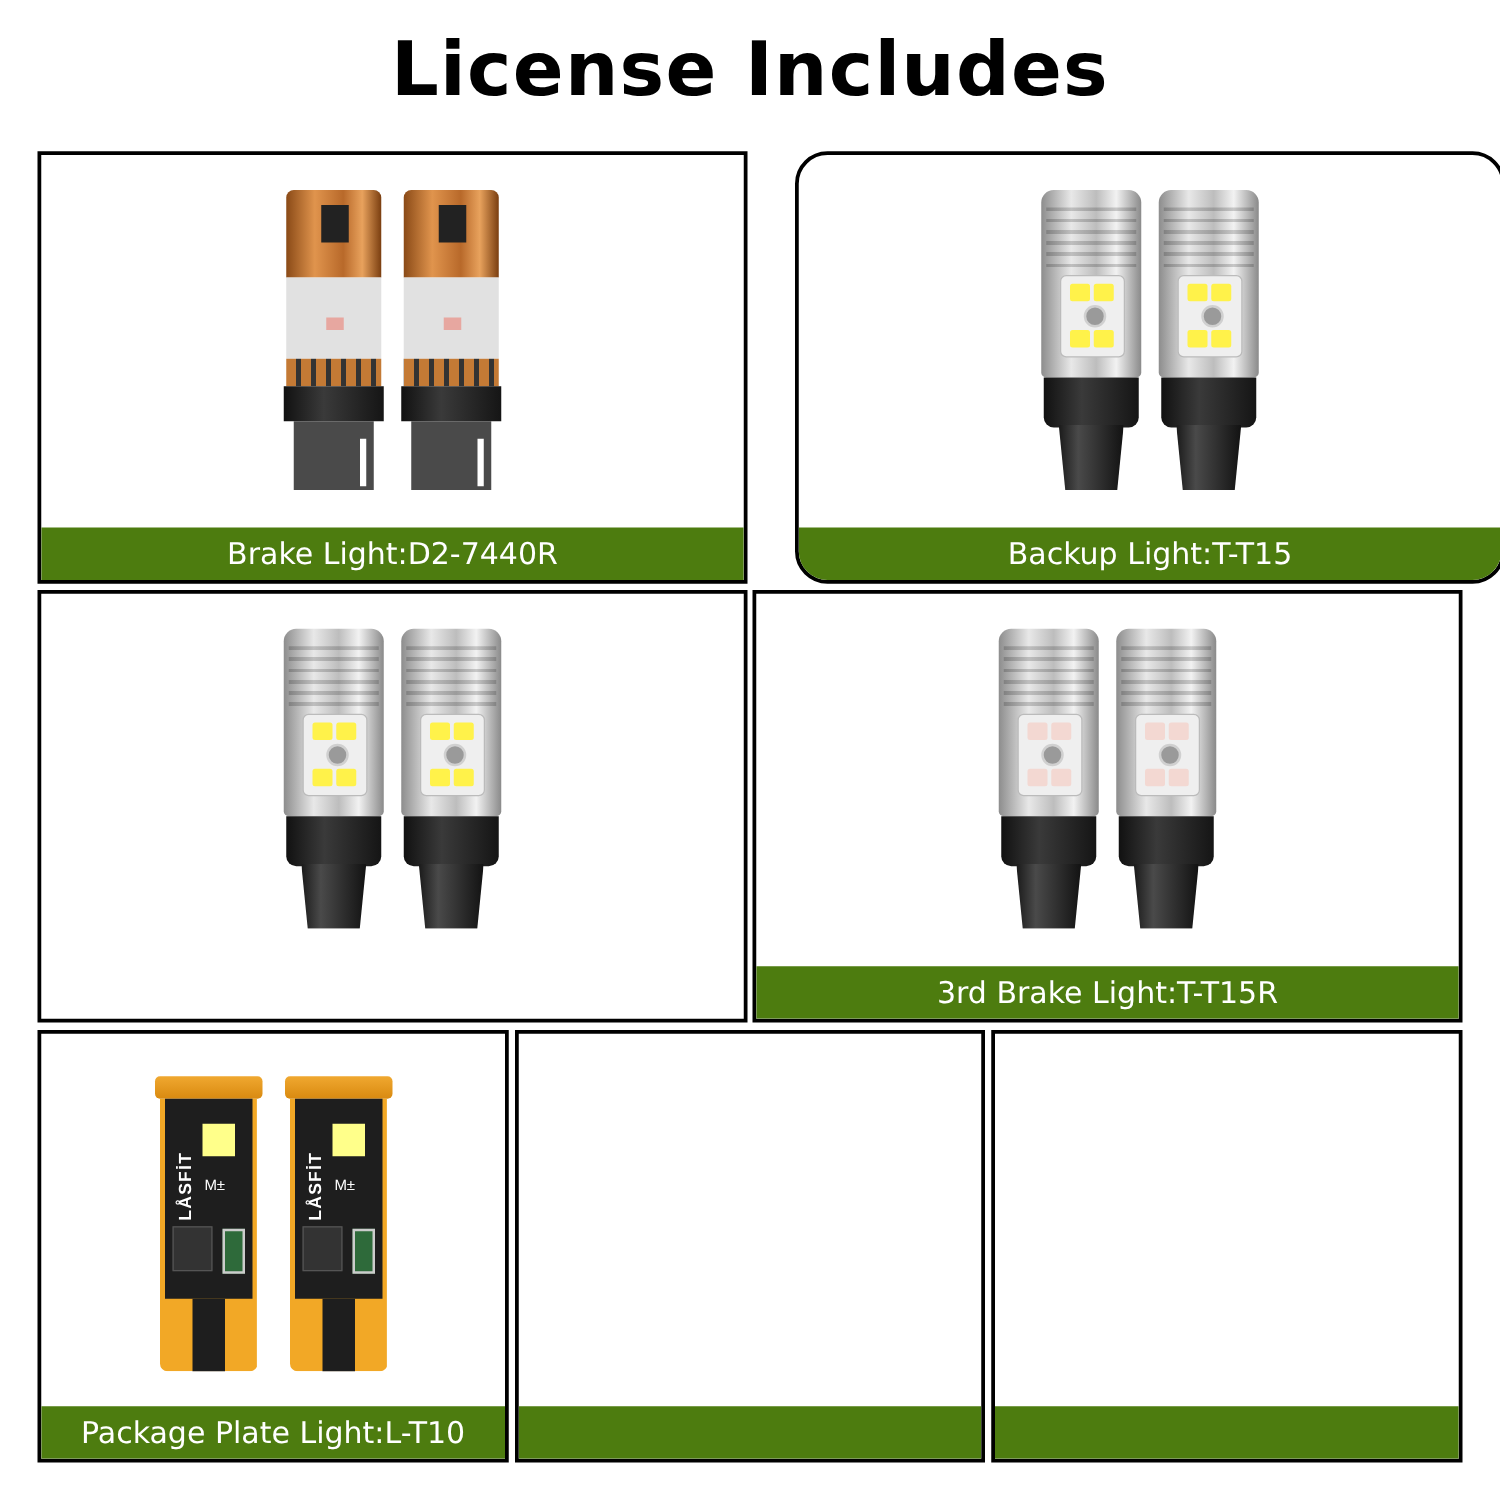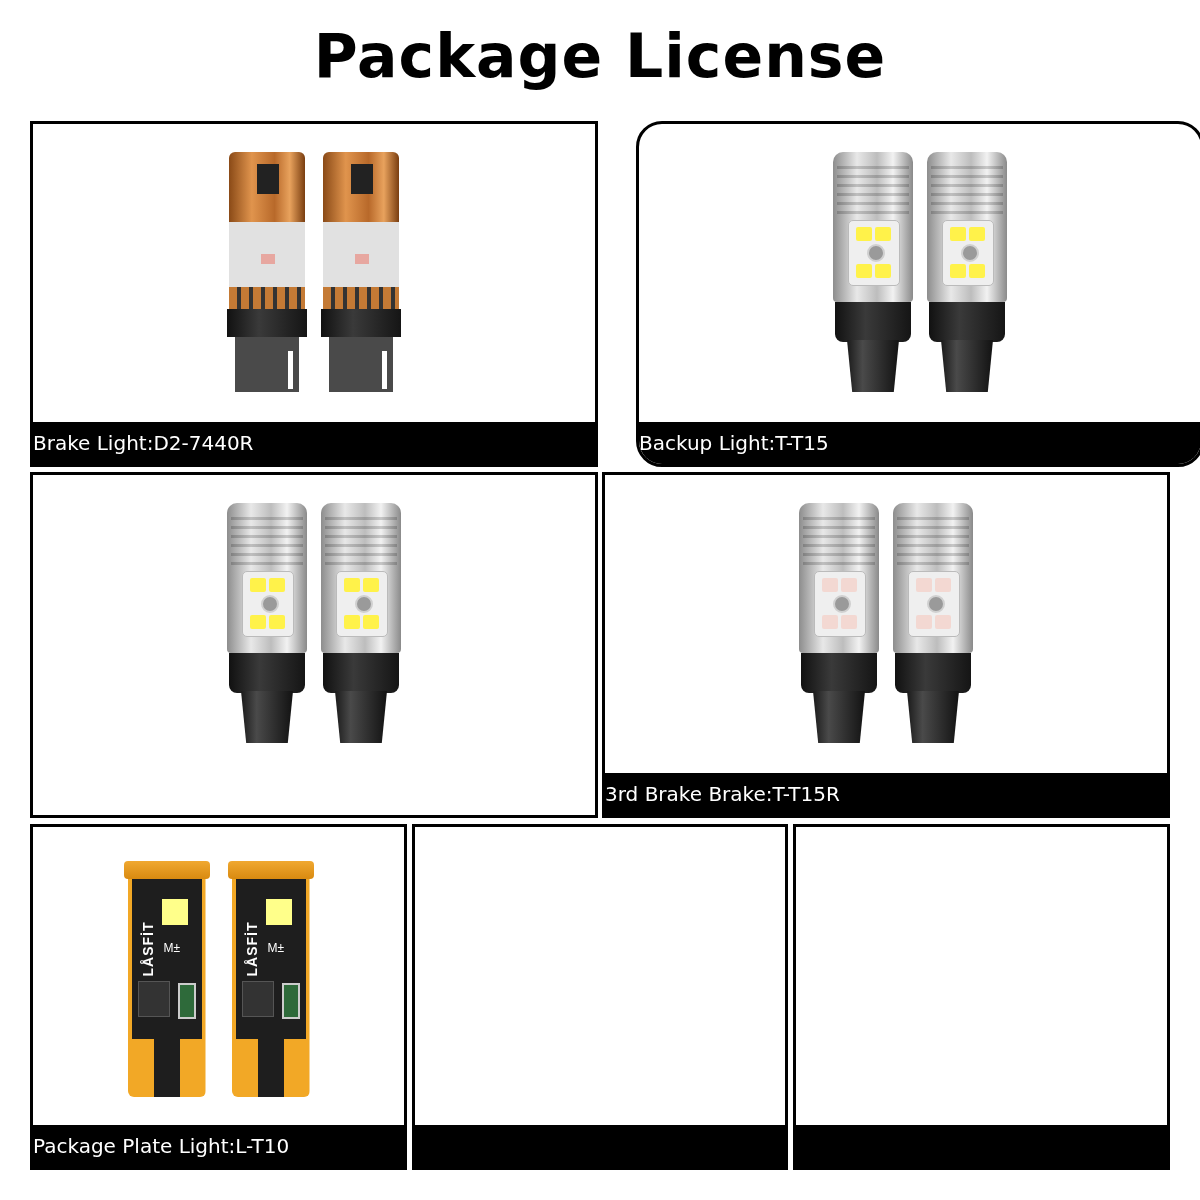--- a/index.html
+++ b/index.html
@@ -6,22 +6,22 @@
   body { width: 1200px; height: 1200px; position: relative; overflow: hidden; font-family: "Liberation Sans", "DejaVu Sans", sans-serif; }
   .title {
     position: absolute; left: 0; top: 18px; width: 1200px; text-align: center;
     font-family: "DejaVu Sans", "Liberation Sans", sans-serif; font-weight: bold;
     font-size: 60px; letter-spacing: 1px; color: #000; line-height: 76px;
   }
   .cell {
     position: absolute; box-sizing: border-box; border: 3px solid #000; background: #fff; overflow: hidden;
   }
   .cell .caption {
-    position: absolute; left: 0; right: 0; bottom: 0; height: 42px; background: #000000; color: #fff;
-    font-size: 20px; line-height: 42px; font-family: "DejaVu Sans", sans-serif;
+    position: absolute; left: 0; right: 0; bottom: 0; height: 42px; background: #4d7c0f; color: #fff;
+    font-size: 24px; line-height: 42px; text-align: center; font-family: "DejaVu Sans", sans-serif;
   }
   .pair { position: absolute; left: 50%; transform: translateX(-50%); display: flex; gap: 14px; }
   
   .t15 { width: 80px; height: 240px; position: relative; }
   .t15 .head { position: absolute; top: 0; left: 0; width: 80px; height: 150px; border-radius: 10px 10px 4px 4px;
     background: linear-gradient(90deg,#8d8d8d 0%,#e8e8e8 30%,#bdbdbd 55%,#f2f2f2 75%,#8a8a8a 100%); }
   .t15 .head::before { content:""; position:absolute; left:4px; right:4px; top:14px; height:50px;
     background: repeating-linear-gradient(180deg, rgba(0,0,0,0.18) 0 3px, transparent 3px 9px); }
   .t15 .ledplate { position: absolute; left: 15px; top: 68px; width: 50px; height: 64px; background: #efefef; border-radius: 5px; border:1px solid #bbb; }
   .t15 .led { position: absolute; width: 16px; height: 14px; border-radius: 2px; }
@@ -48,21 +48,21 @@
   .t10 .chip { position:absolute; left:30px; top:20px; width:26px; height:26px; background:#ffff8a; }
   .t10 .brand { position:absolute; left:-14px; top:62px; transform: rotate(-90deg); color:#fff; font-size:14px; font-weight:bold; letter-spacing:1px; width:60px; text-align:center; }
   .t10 .m { position:absolute; left:32px; top:62px; color:#fff; font-size:12px; }
   .t10 .coil { position:absolute; left:6px; top:102px; width:30px; height:34px; background:#333; border:1px solid #555; }
   .t10 .k { position:absolute; left:46px; top:104px; width:14px; height:32px; background:#2e6a3a; border:2px solid #ccc; }
   .t10 .stem { position:absolute; top:178px; left:30px; width:26px; height:58px; background:#1e1e1e; }
 </style>
 </head>
 <body>
 
-<div class="title">Package License</div>
+<div class="title">License Includes</div>
 
 <div class="cell" style="left:30px; top:121px; width:568px; height:346px;">
   <div class="pair" style="top:28px;">
     <div class="b7440">
         <div class="top"></div>
         <div class="glass">
           <div class="red"></div>
         </div>
         <div class="fins"></div>
         <div class="base"></div>
@@ -166,21 +166,21 @@
             <div class="led b" style="background:#f3d8d2"></div>
             <div class="dot"></div>
             <div class="led c" style="background:#f3d8d2"></div>
             <div class="led d" style="background:#f3d8d2"></div>
           </div>
         </div>
         <div class="base"></div>
         <div class="stem"></div>
       </div>
   </div>
-  <div class="caption">3rd Brake Brake:T-T15R</div>
+  <div class="caption">3rd Brake Light:T-T15R</div>
 </div>
 
 <div class="cell" style="left:30px; top:824px; width:377px; height:346px;">
   <div class="pair" style="top:34px; gap:18px;">
     <div class="t10">
         <div class="cap"></div>
         <div class="board"></div>
         <div class="pcb">
           <div class="chip"></div>
           <div class="brand">LÅSFİT</div>

